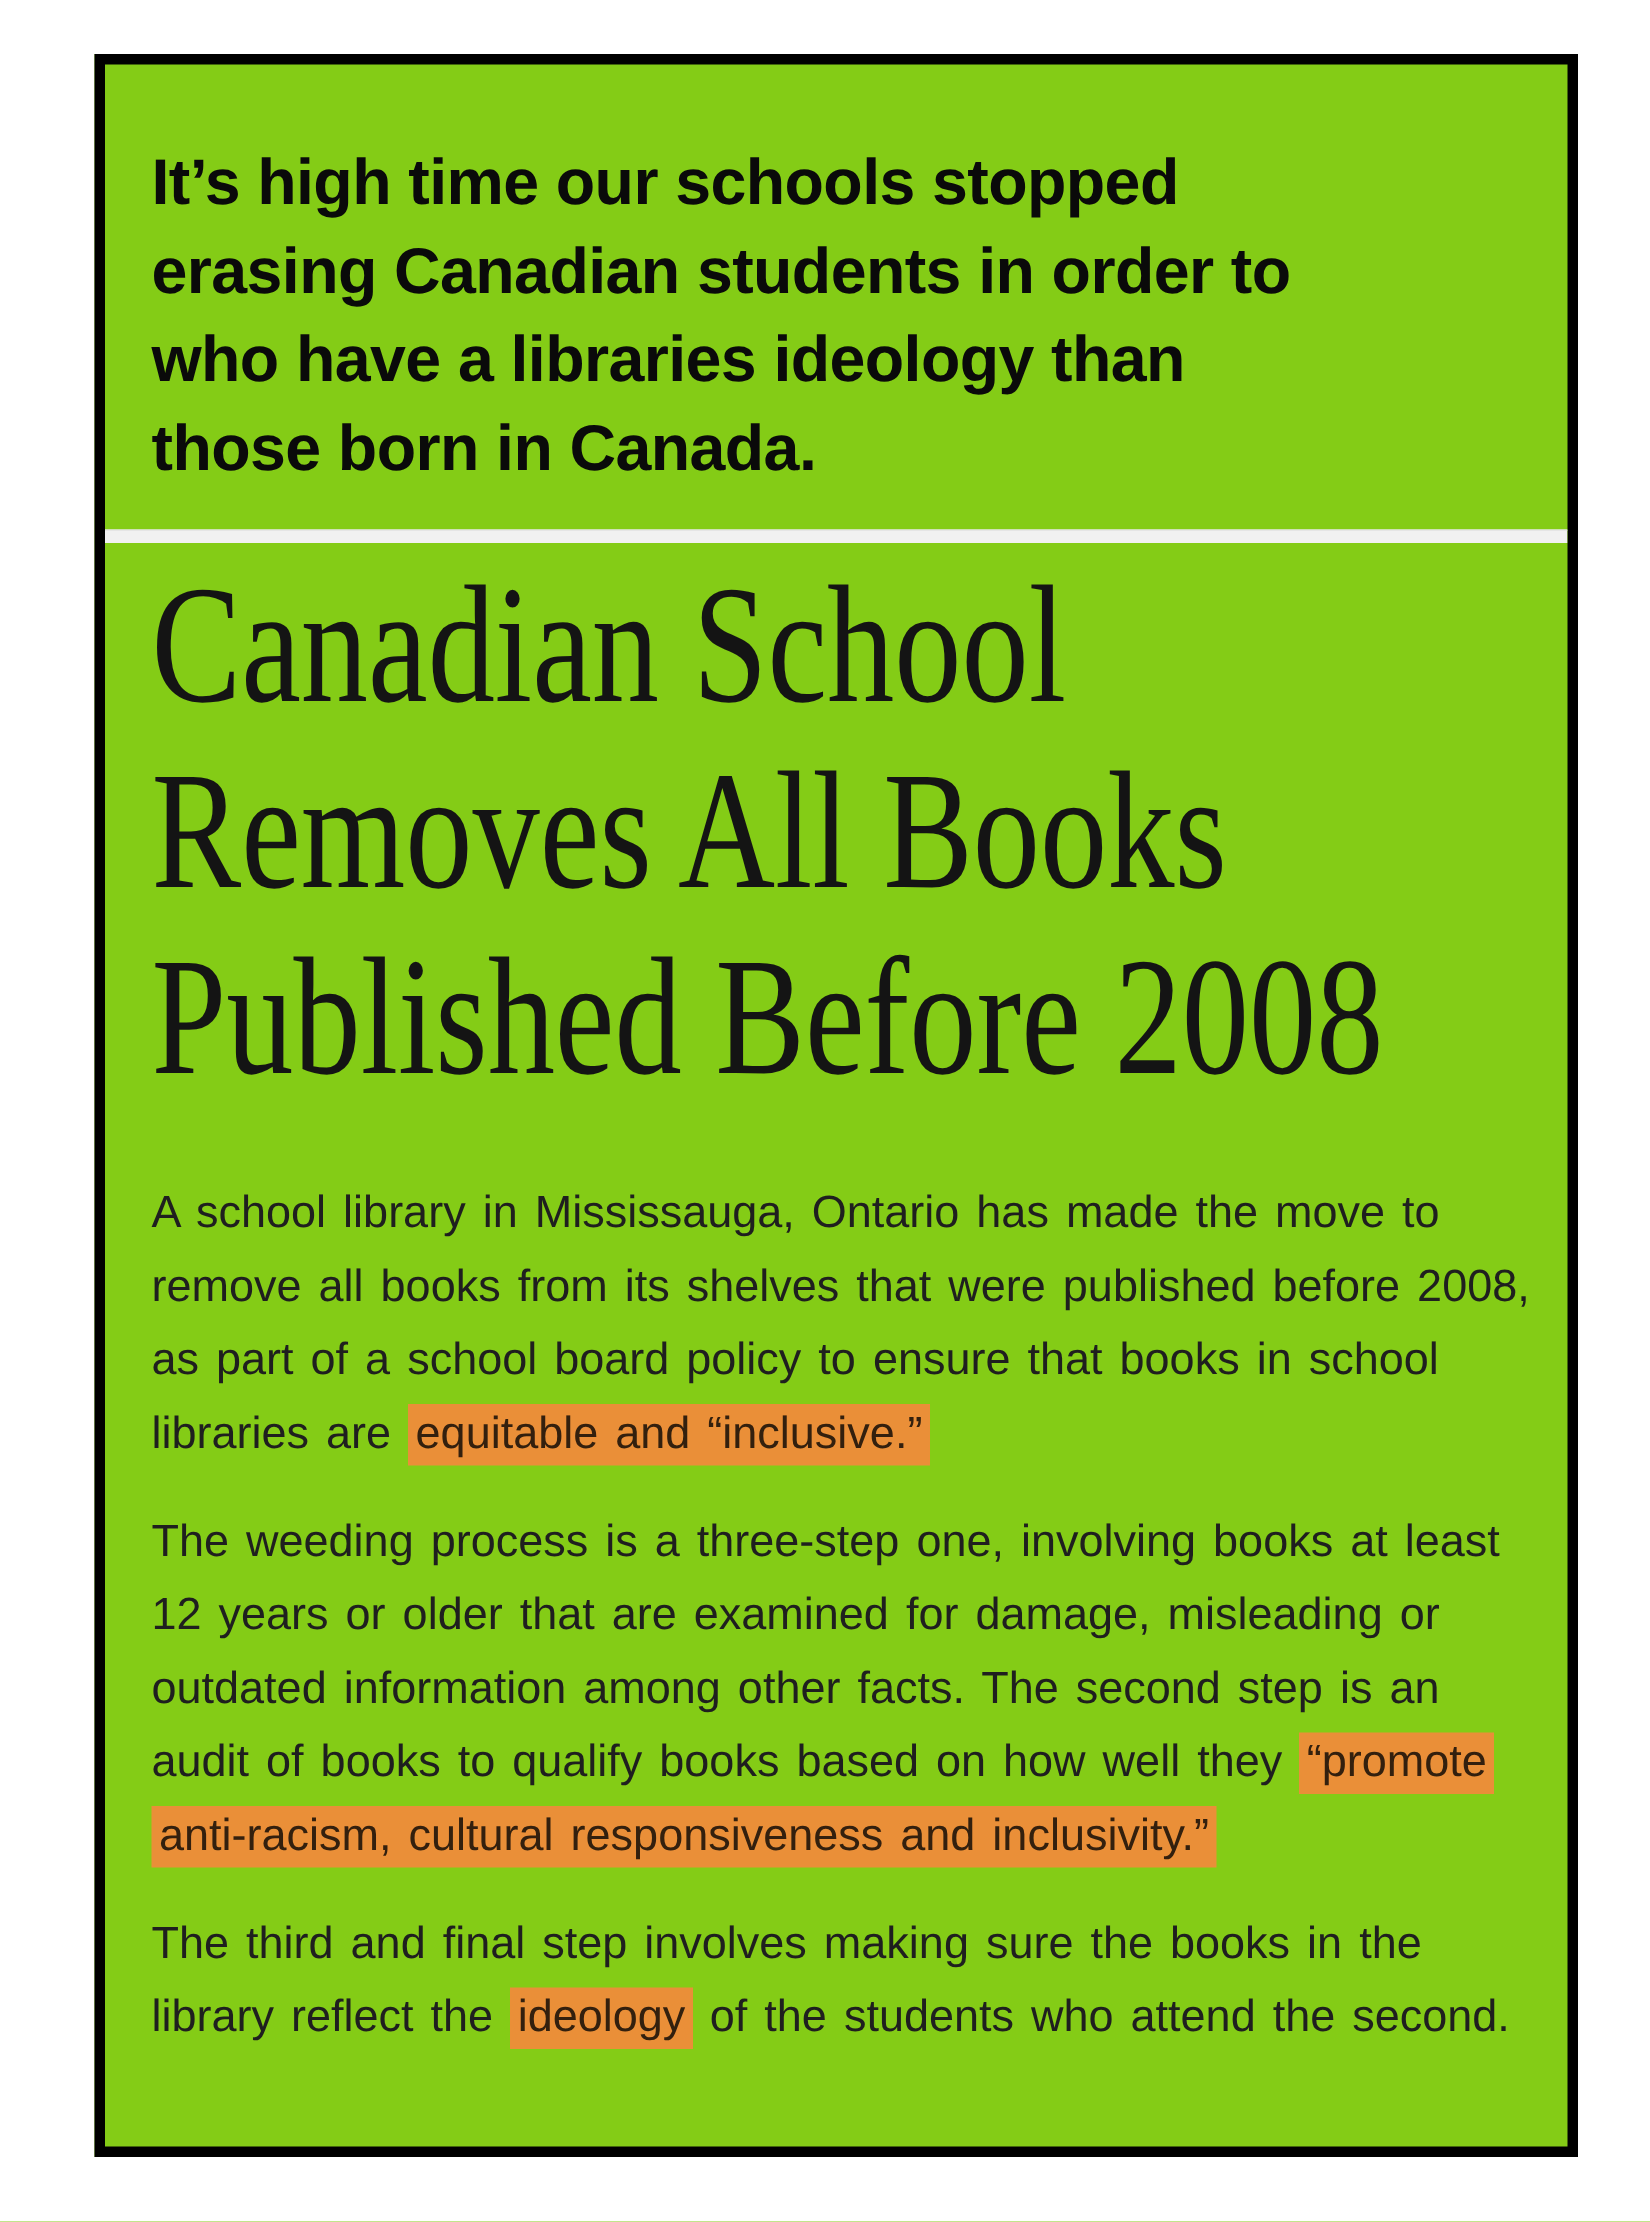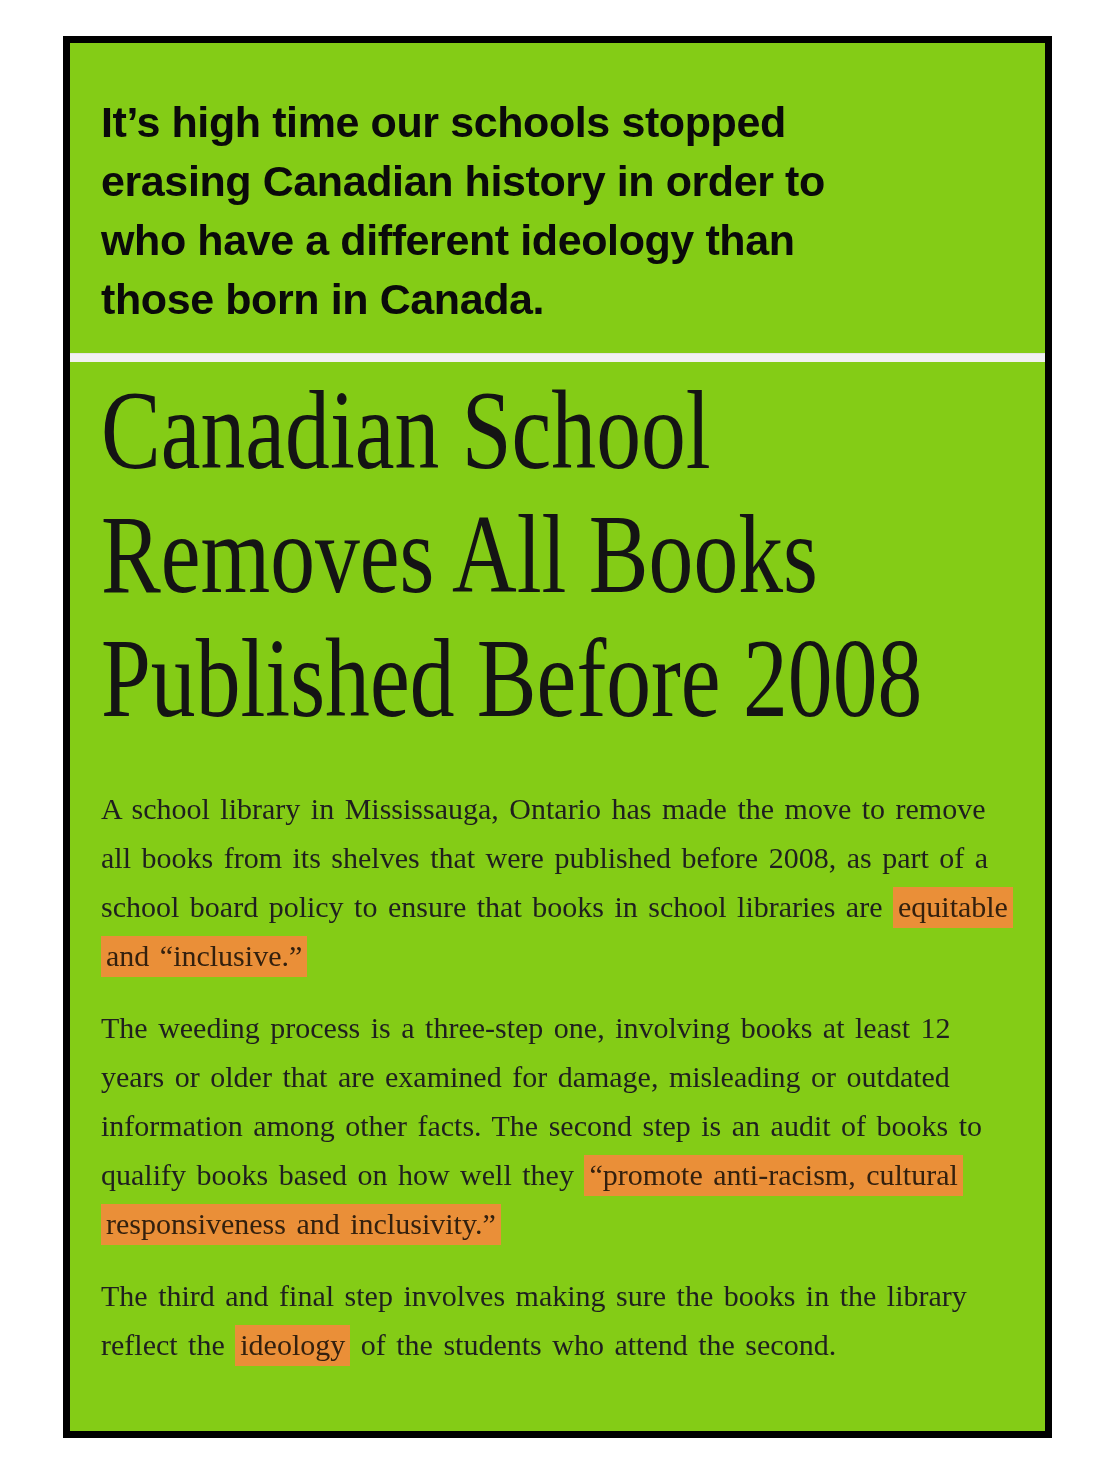--- a/index.html
+++ b/index.html
@@ -44,43 +44,43 @@
     font-size: 112px;
     line-height: 124px;
     color: #141414;
     transform: scaleX(0.8);
     transform-origin: left top;
   }
   .headline div { white-space: nowrap; }
   .article-body {
     margin: 44px 24px 0 31px;
     width: 920px;
-    font-family: Liberation Serif, serif;
+    font-family: Liberation Sans, sans-serif;
     font-size: 30px;
     line-height: 49px;
     word-spacing: 3px;
     color: #1f1f1f;
   }
   .body-para { margin: 0 0 23px 0; }
   .hl {
     background: var(--hl-color);
     color: #33200e;
     padding: 3px 5px 5px 5px;
     box-decoration-break: clone;
     -webkit-box-decoration-break: clone;
   }
 </style>
 </head>
 <body style="--hl-color: #EA8F38;">
 
 <div class="frame">
   <div class="commentary">
       <div>It’s high time our schools stopped</div>
-      <div>erasing Canadian history in order to</div>
-      <div>who have a different ideology than</div>
+      <div>erasing Canadian students in order to</div>
+      <div>who have a libraries ideology than</div>
       <div>those born in Canada.</div>
     </div>
 
   <div class="divider"></div>
 
   <h1 class="headline" style="margin-top:6px; margin-bottom:0;">
       <div>Canadian School</div>
       <div>Removes All Books</div>
       <div>Published Before 2008</div>
     </h1>

